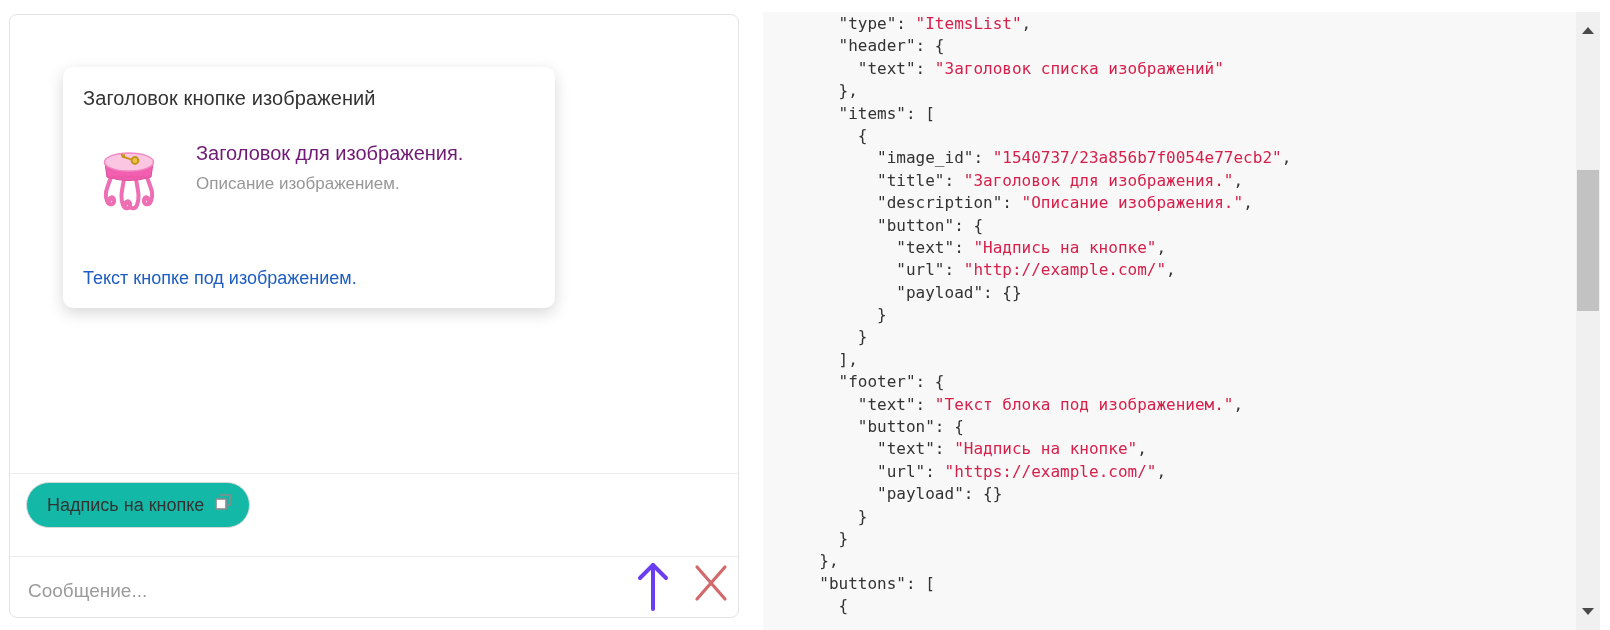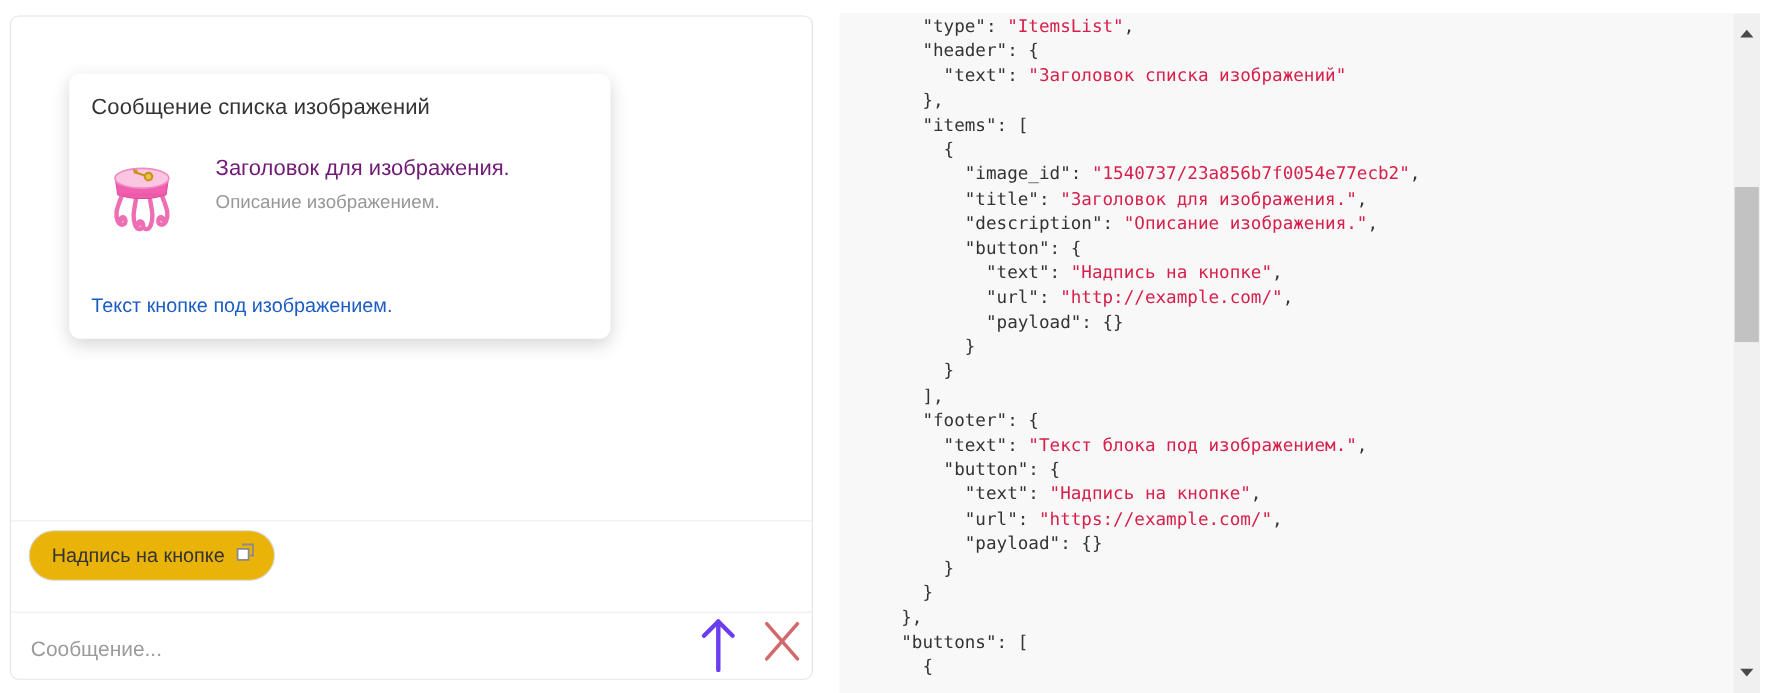--- a/index.html
+++ b/index.html
@@ -31,21 +31,21 @@
     position:absolute;left:20px;bottom:19px;
     font-size:18px;color:#1d5dc2;cursor:pointer;
   }
 
   .divider{position:absolute;left:0;right:0;height:1px;background:#ededed;}
   .divider-suggest{top:458px;}
   .divider-input{top:541px;}
 
   .suggest-button{
     position:absolute;left:16px;top:467px;height:46px;
-    border:1px solid #d9d9d9;border-radius:23px;background:#eab308;
+    border:1px solid #d9d9d9;border-radius:23px;background:#14b8a6;
     display:inline-flex;align-items:center;gap:9px;
     padding:0 16px 0 20px;font-size:18px;color:#333;cursor:pointer;
     box-sizing:border-box;
   }
   .copy-icon{display:inline-block;width:20px;height:20px;margin-top:-6px;}
 
   .msg-input{
     position:absolute;left:16px;top:556px;width:570px;height:38px;
     border:none;outline:none;background:transparent;
     font-family:"Liberation Sans",sans-serif;font-size:19px;color:#333;
@@ -83,21 +83,21 @@
     position:absolute;left:1px;top:158px;width:22px;height:141px;
     background:#c2c2c2;cursor:pointer;
   }
 </style>
 </head>
 <body>
 
 <div class="chat-panel">
 
   <div class="card">
-    <div class="card-header">Сообщение списка изображений</div>
+    <div class="card-header">Заголовок кнопке изображений</div>
 
     <div class="card-item">
       <svg class="item-image" viewBox="0 0 58 72" aria-hidden="true">
 
         <g fill="none" stroke="#ee6eb4" stroke-width="4" stroke-linecap="round">
           <path d="M11,36 C7,48 4,52 7,60 C9,65 15,64 14,59 C13,55 9,56 10,59"></path>
           <path d="M47,36 C51,48 54,52 51,60 C49,65 43,64 44,59 C45,55 49,56 48,59"></path>
           <path d="M24,38 C22,50 20,56 23,64 C25,69 31,68 30,63 C29,59 25,60 26,63"></path>
           <path d="M36,38 C38,50 40,56 37,64 C35,69 29,68 30,63"></path>
         </g>

